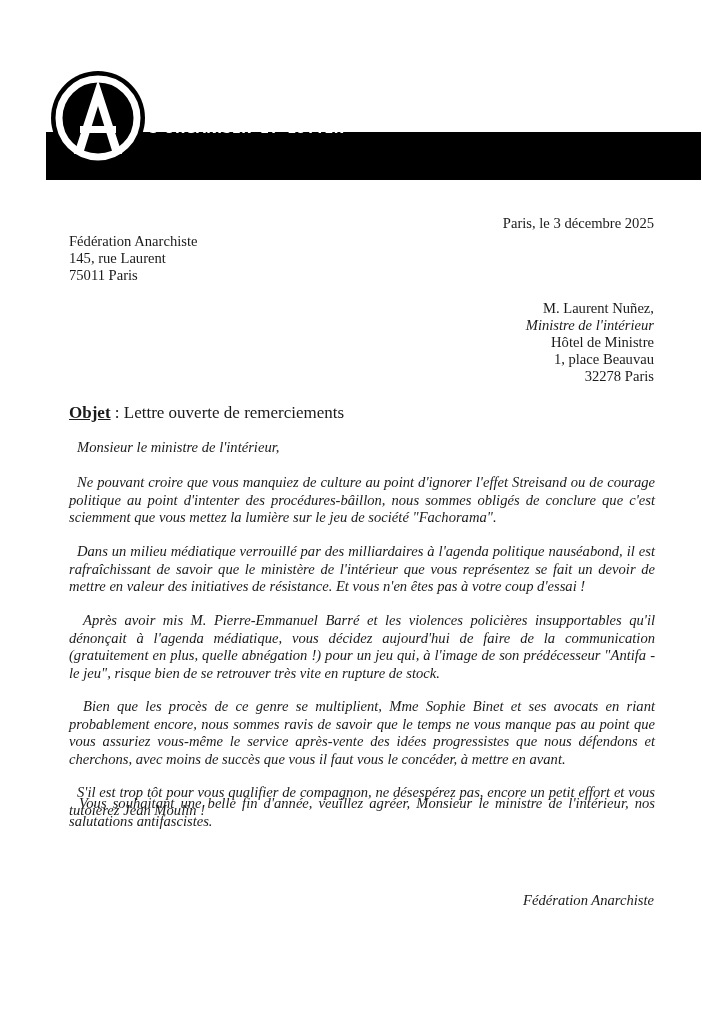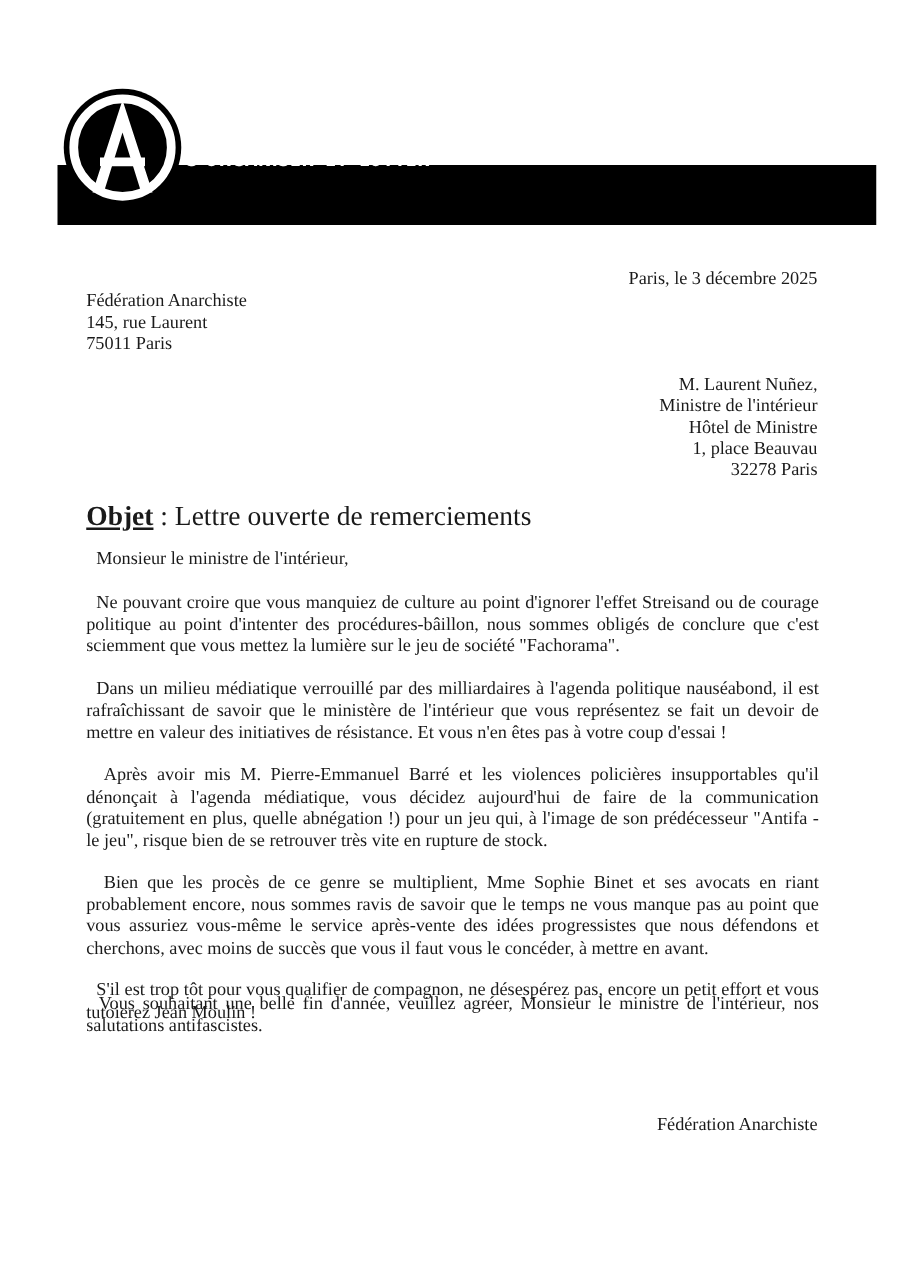--- a/index.html
+++ b/index.html
@@ -10,23 +10,23 @@
   .logo { position:absolute; left:50px; top:70px; width:96px; height:96px; }
   .banner-title { position:absolute; left:148px; top:87px; color:#fff;
      font-family:"DejaVu Sans", sans-serif; font-weight:bold; font-size:27px;
      letter-spacing:-0.6px; transform:scaleX(0.92); transform-origin:left top; white-space:nowrap; }
   .banner-sub { position:absolute; left:149px; top:119px; color:#fff;
      font-family:"DejaVu Sans", sans-serif; font-weight:bold; font-size:15.5px;
      letter-spacing:0.5px; transform:scaleX(0.82); transform-origin:left top; white-space:nowrap; word-spacing:5px; }
   .abs { position:absolute; white-space:nowrap; line-height:17px; }
   .right { text-align:right; right:70px; }
   .left { left:69px; }
-  .para { position:absolute; left:69px; width:586px; line-height:17.5px; text-align:justify; }
-  .it { }
-  .objet { position:absolute; left:69px; top:403px; font-size:22px; line-height:20px; }
+  .para { position:absolute; left:69px; width:586px; line-height:17.5px; text-align:justify;font-style:italic; }
+  .it { font-style:italic; }
+  .objet { position:absolute; left:69px; top:403px; font-size:17px; line-height:20px; }
   .objet b { text-decoration:underline; }
 </style>
 </head>
 <body>
 
 <div class="banner">
   <div class="bar"></div>
 </div>
 <svg class="logo" viewBox="0 0 96 96">
   <circle cx="48" cy="48" r="47" fill="#000"></circle>

